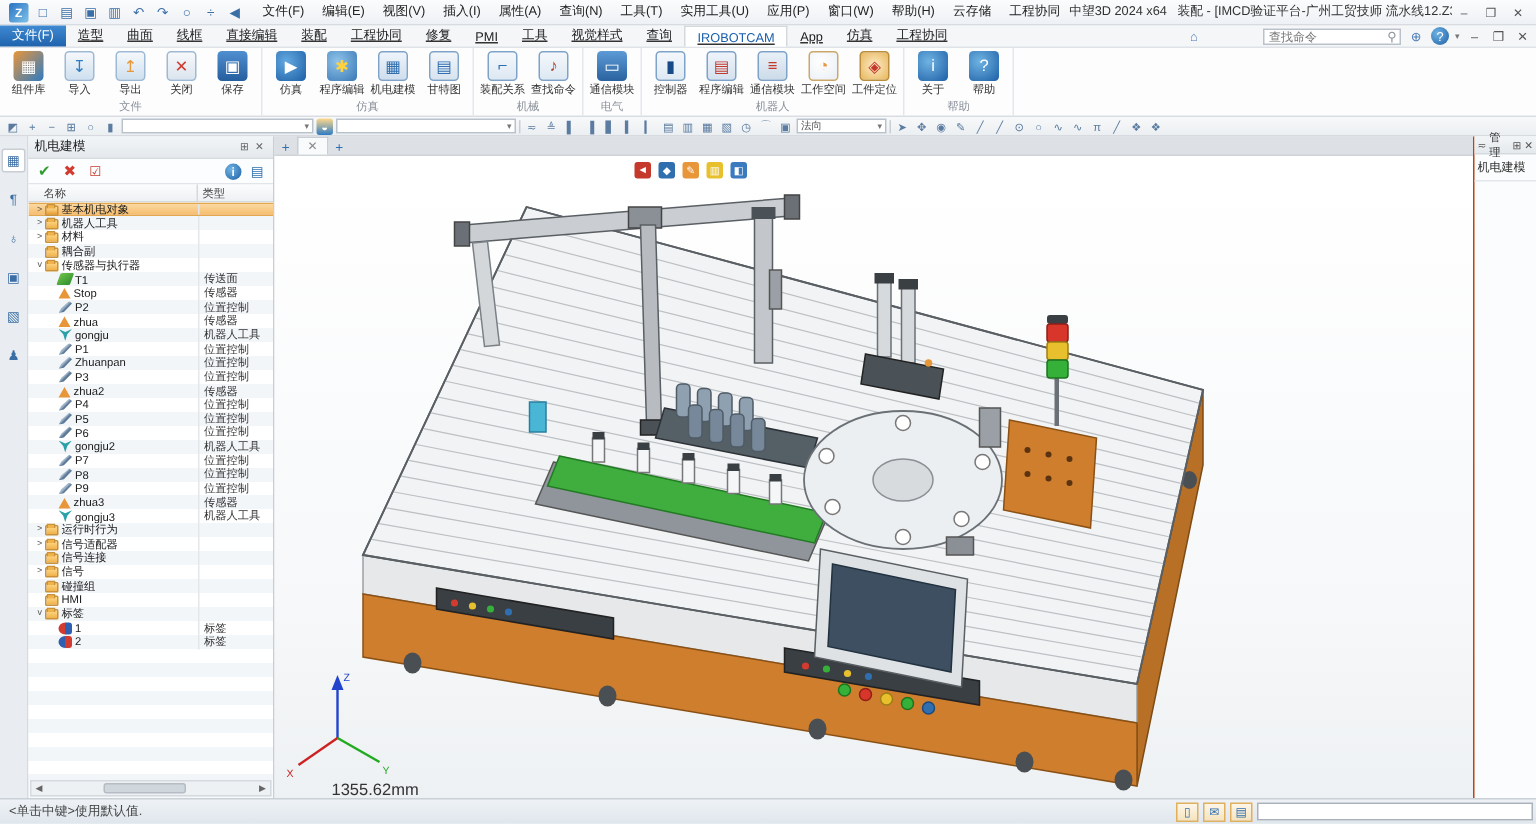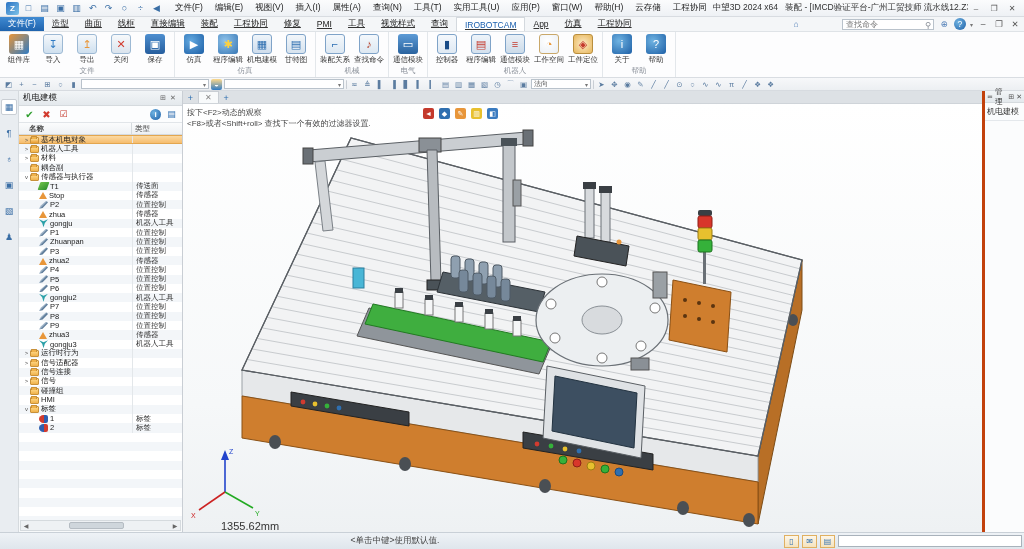--- a/index.html
+++ b/index.html
@@ -86,21 +86,21 @@
   #lp-head { height:15px; display:flex; align-items:center; padding:0 4px;
     background:linear-gradient(#f2f5f7,#e4e9ed); border-bottom:1px solid #d5dade; }
   #lp-title { font-size:8.5px; color:#222; flex:1; }
   .lp-hic { width:10px; font-size:7px; color:#666; text-align:center; }
   #lp-tools { height:17px; display:flex; align-items:center; gap:4px; padding:0 4px;
     background:#fcfdfe; border-bottom:1px solid #e1e5e9; }
   .tool-ic { width:13px; height:13px; display:flex; align-items:center; justify-content:center;
     font-size:10px; font-weight:bold; }
   #lp-cols { height:12px; display:flex; background:linear-gradient(#fbfcfd,#eef1f4);
     border-bottom:1px solid #d5dade; font-size:7.5px; color:#444; }
-  #col-name { flex:1; padding:1px 0 0 10px; border-right:1px solid #d5dade;font-weight:bold; }
+  #col-name { flex:1; padding:1px 0 0 10px; border-right:1px solid #d5dade; }
   #col-type { width:50px; padding:1px 0 0 3px; }
   #lp-rows { flex:1; overflow:hidden; position:relative;
     background:repeating-linear-gradient(#ffffff 0 9.3px,#f3f6f9 9.3px 18.6px); }
   .trow { height:9.3px; display:flex; align-items:center; font-size:7.5px; position:relative; }
   .trow .tind { width:calc(4px + var(--lvl,0)*9px); flex:none; }
   .texp { width:7px; flex:none; font-size:6px; color:#555; text-align:center; }
   .ticon { width:9px; height:8px; flex:none; margin-right:2px; position:relative; }
   .tname { flex:1; white-space:nowrap; overflow:hidden; color:#1a1a1a; }
   .ttype { width:50px; flex:none; color:#333; padding-left:3px; border-left:1px solid #e3e7ea; align-self:stretch; display:flex; align-items:center; }
   .trow.selected { background:linear-gradient(#fbd9a2,#f6bd6e); border-top:1px solid #e3a64f; border-bottom:1px solid #e3a64f; }
@@ -125,30 +125,30 @@
   #doctabs { height:13px; background:#dde1e5; display:flex; align-items:flex-end; gap:2px; padding:0 2px; border-bottom:1px solid #cfd4d9; }
   .dt-plus { width:11px; height:11px; font-size:9px; color:#2f6fb0; display:flex; align-items:center; justify-content:center; }
   #doctab { background:#f8fafb; border:1px solid #c9ced4; border-bottom:none; height:12px;
     display:flex; align-items:center; gap:5px; padding:0 6px; font-size:8px; color:#333; }
   #doctab .x { color:#888; font-size:8px; }
   #viewport { flex:1; position:relative; background:linear-gradient(#ffffff,#f6f8f9 70%,#eef1f3); overflow:hidden; }
   #prompt { position:absolute; left:4px; top:3px; font-size:8px; color:#444; line-height:11px; }
   #prompt-icons { position:absolute; left:240px; top:4px; display:flex; gap:5px; }
   .pic { width:11px; height:11px; border-radius:2px; display:flex; align-items:center; justify-content:center; font-size:7px; color:#fff; }
   
-  #rpanel { width:42px; background:#fbfcfd; border-left:3px solid #c2410c; display:flex; flex-direction:column; }
+  #rpanel { width:42px; background:#fbfcfd; border-left:1px solid #c2410c; display:flex; flex-direction:column; }
   #rp-head { height:12px; display:flex; align-items:center; gap:2px; padding:0 2px;
     background:linear-gradient(#f2f5f7,#e4e9ed); border-bottom:1px solid #d5dade; font-size:7px; color:#555; }
   #rp-title { flex:1; font-size:7.5px; color:#333; }
   #rp-tab { font-size:8px; color:#333; padding:3px 2px; border-bottom:1px solid #e4e8ec; }
   
   #statusbar { position:absolute; left:0; top:532px; width:1024px; height:17px;
     background:linear-gradient(#eef2f6,#dfe6ec); border-top:1px solid #c9d0d7;
     display:flex; align-items:center; }
-  #status-hint { padding-left:6px; font-size:8.5px; color:#444; flex:1;text-align:center; }
+  #status-hint { padding-left:6px; font-size:8.5px; color:#444; flex:1; }
   .stic { width:15px; height:13px; margin-right:3px; border:1px solid #e0b061; background:linear-gradient(#fdf6e8,#f5e3bd);
     display:flex; align-items:center; justify-content:center; font-size:8px; color:#2f6fb0; }
   #status-input { width:184px; height:12px; border:1px solid #a9b2bb; background:#fff; margin-right:2px; font-size:8px; padding:0 2px; }
 </style>
 </head>
 <body>
 
 <div id="titlebar">
   <div class="qat">
   <span class="qic logo">Z</span>
@@ -755,24 +755,20 @@
   <div id="vpcol">
     <div id="doctabs">
       <span class="dt-plus">+</span>
       <span id="doctab">
         <span class="x">✕</span>
       </span>
       <span class="dt-plus">+</span>
     </div>
 
     <div id="viewport">
-      <div id="prompt">
-        <div>按下&lt;F2&gt;动态的观察</div>
-        <div>&lt;F8&gt;或者&lt;Shift+roll&gt; 查找下一个有效的过滤器设置.</div>
-      </div>
       <div id="prompt-icons">
   <span class="pic exit-view" style="background: rgb(196, 57, 44);">◄</span>
 
   <span class="pic display-style" style="background: rgb(47, 111, 176);">◆</span>
 
   <span class="pic paint-brush" style="background: rgb(232, 150, 58);">✎</span>
 
   <span class="pic section-box" style="background: rgb(232, 192, 46);">▥</span>
 
   <span class="pic view-cube" style="background: rgb(58, 123, 192);">◧</span>

